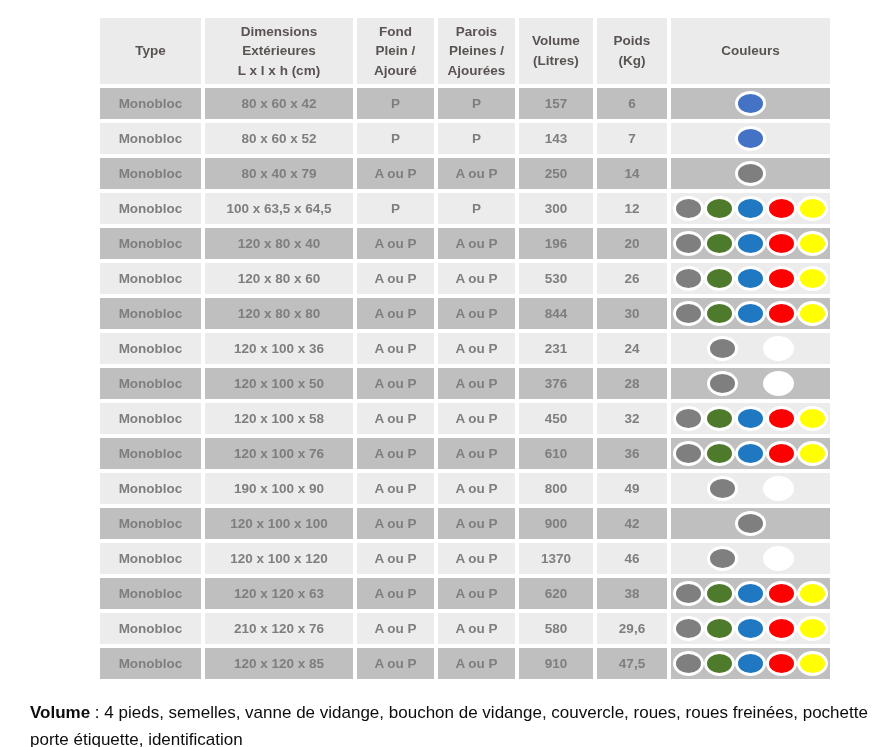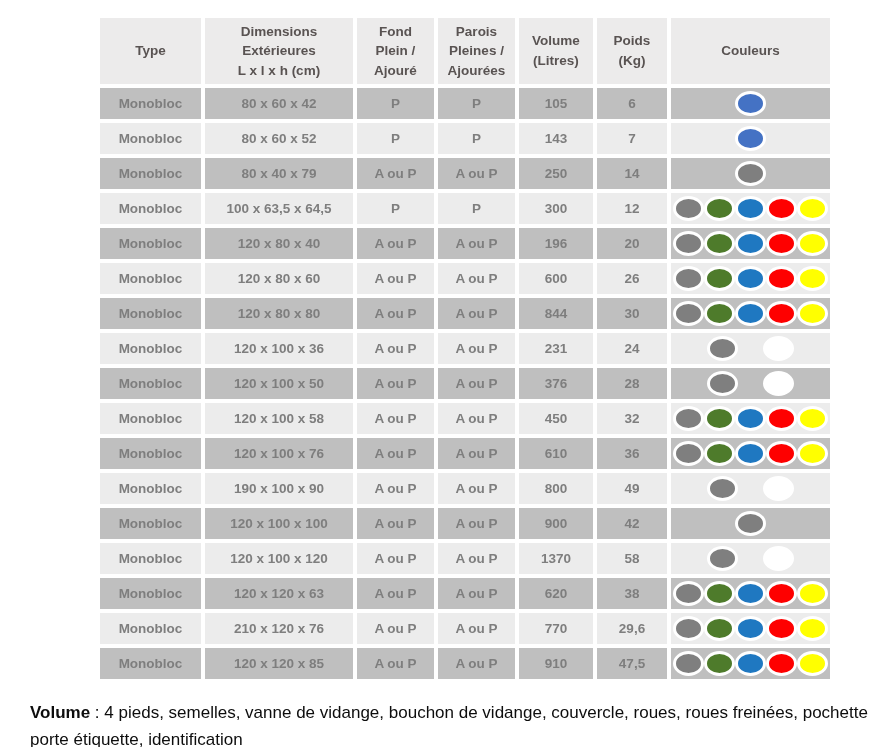--- a/index.html
+++ b/index.html
@@ -103,21 +103,21 @@
 (Kg)</th>
           <th>Couleurs</th>
         </tr>
     </thead>
     <tbody id="body-rows">
         <tr class="dark">
           <td>Monobloc</td>
           <td>80 x 60 x 42</td>
           <td>P</td>
           <td>P</td>
-          <td>105</td>
+          <td>157</td>
           <td>6</td>
           <td>
             <div class="dots">
               <span class="slot"></span>
               <span class="slot"></span>
               <span class="slot dot" style="background: rgb(68, 114, 196);"></span>
               <span class="slot"></span>
               <span class="slot"></span>
             </div>
           </td>
@@ -188,21 +188,21 @@
               <span class="slot dot" style="background: rgb(254, 0, 0);"></span>
               <span class="slot dot" style="background: rgb(255, 255, 0);"></span>
             </div>
           </td>
         </tr>
         <tr class="light">
           <td>Monobloc</td>
           <td>120 x 80 x 60</td>
           <td>A ou P</td>
           <td>A ou P</td>
-          <td>600</td>
+          <td>530</td>
           <td>26</td>
           <td>
             <div class="dots">
               <span class="slot dot" style="background: rgb(127, 127, 127);"></span>
               <span class="slot dot" style="background: rgb(78, 123, 43);"></span>
               <span class="slot dot" style="background: rgb(31, 120, 193);"></span>
               <span class="slot dot" style="background: rgb(254, 0, 0);"></span>
               <span class="slot dot" style="background: rgb(255, 255, 0);"></span>
             </div>
           </td>
@@ -325,21 +325,21 @@
               <span class="slot"></span>
             </div>
           </td>
         </tr>
         <tr class="light">
           <td>Monobloc</td>
           <td>120 x 100 x 120</td>
           <td>A ou P</td>
           <td>A ou P</td>
           <td>1370</td>
-          <td>58</td>
+          <td>46</td>
           <td>
             <div class="dots">
               <span class="slot"></span>
               <span class="slot dot" style="background: rgb(127, 127, 127);"></span>
               <span class="slot"></span>
               <span class="slot dot" style="background: rgb(255, 255, 255);"></span>
               <span class="slot"></span>
             </div>
           </td>
         </tr>
@@ -358,21 +358,21 @@
               <span class="slot dot" style="background: rgb(254, 0, 0);"></span>
               <span class="slot dot" style="background: rgb(255, 255, 0);"></span>
             </div>
           </td>
         </tr>
         <tr class="light">
           <td>Monobloc</td>
           <td>210 x 120 x 76</td>
           <td>A ou P</td>
           <td>A ou P</td>
-          <td>770</td>
+          <td>580</td>
           <td>29,6</td>
           <td>
             <div class="dots">
               <span class="slot dot" style="background: rgb(127, 127, 127);"></span>
               <span class="slot dot" style="background: rgb(78, 123, 43);"></span>
               <span class="slot dot" style="background: rgb(31, 120, 193);"></span>
               <span class="slot dot" style="background: rgb(254, 0, 0);"></span>
               <span class="slot dot" style="background: rgb(255, 255, 0);"></span>
             </div>
           </td>

